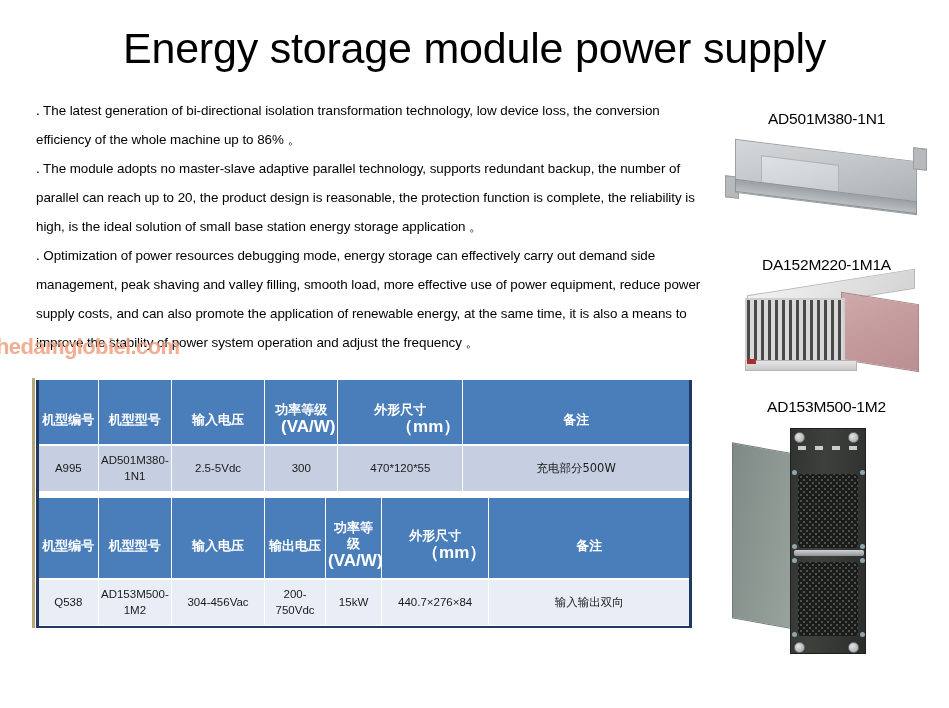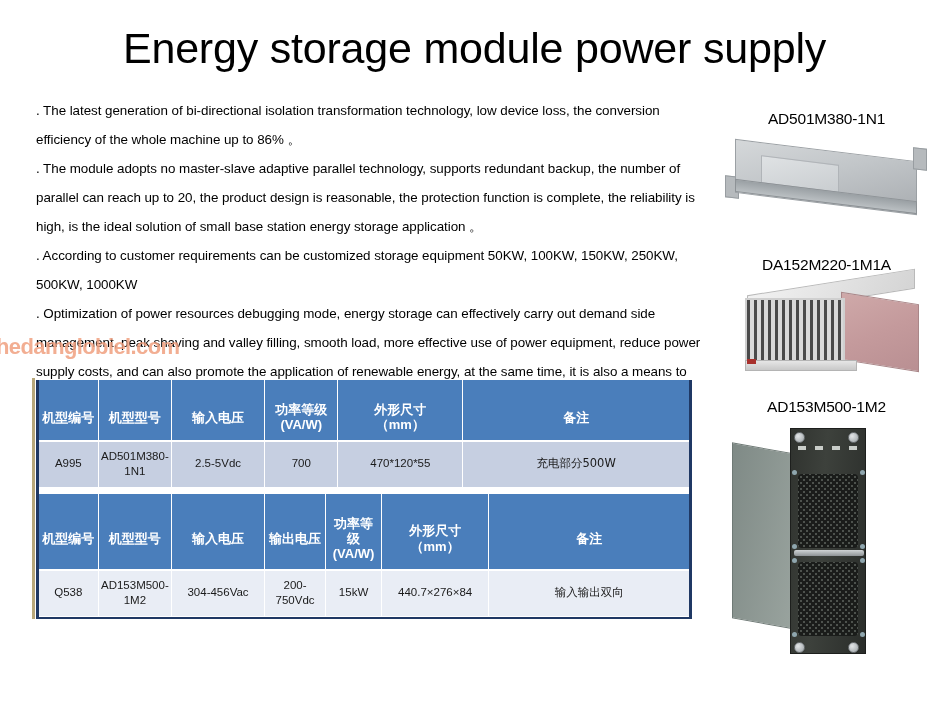--- a/index.html
+++ b/index.html
@@ -93,22 +93,23 @@
     text-align: center;
     padding: 22px 2px 7px;
     border-right: 1px solid #ffffff;
     border-bottom: 2px solid #ffffff;
     line-height: 1.18;
     vertical-align: middle;
   }
   table.spec th:last-child { border-right: none; }
   table.spec th .unit {
     font-family: "Liberation Sans", sans-serif;
-    font-size: 13px;
+    font-size: 17px;
     display: block;
+    text-align: right;
   }
   table.spec td {
     font-size: 11.5px;
     text-align: center;
     padding: 7px 2px;
     border-right: 1px solid #ffffff;
     line-height: 1.35;
     vertical-align: middle;
     color: #1a1a1a;
   }
@@ -303,21 +304,20 @@
   }
 </style>
 </head>
 <body>
 
 <div id="page-title">Energy storage module power supply</div>
 
 <div id="body-copy">
   <p class="para">.  The latest generation of bi-directional isolation transformation technology, low device loss, the conversion efficiency of the whole machine up to 86% 。</p>
   <p class="para">. The module adopts no master-slave adaptive parallel technology, supports redundant backup, the number of parallel can reach up to 20, the product design is reasonable, the protection function is complete, the reliability is high, is the ideal solution of small base station energy storage application 。</p>
-  <p class="para">. According to customer requirements can be customized storage equipment 50KW, 100KW, 150KW, 250KW, 500KW, 1000KW</p>
   <p class="para">. Optimization of power resources debugging mode, energy storage can effectively carry out demand side management, peak shaving and valley filling, smooth load, more effective use of power equipment, reduce power supply costs, and can also promote the application of renewable energy, at the same time, it is also a means to improve the stability of power system operation and adjust the frequency 。</p>
 </div>
 
 <div id="watermark">hedamglobiel.com</div>
 
 <div id="spec-tables">
 
   <table class="spec">
     <colgroup>
       <col style="width:9.1%">
@@ -349,21 +349,21 @@
         <th>
           <span class="cn">备注</span>
         </th>
       </tr>
     </thead>
     <tbody>
       <tr class="band-a">
         <td>A995</td>
         <td>AD501M380-1N1</td>
         <td>2.5-5Vdc</td>
-        <td>700</td>
+        <td>300</td>
         <td>470*120*55</td>
         <td class="cn">充电部分500W</td>
       </tr>
     </tbody>
   </table>
 
   <div class="head-gap"></div>
 
   <table class="spec">
     <colgroup>

